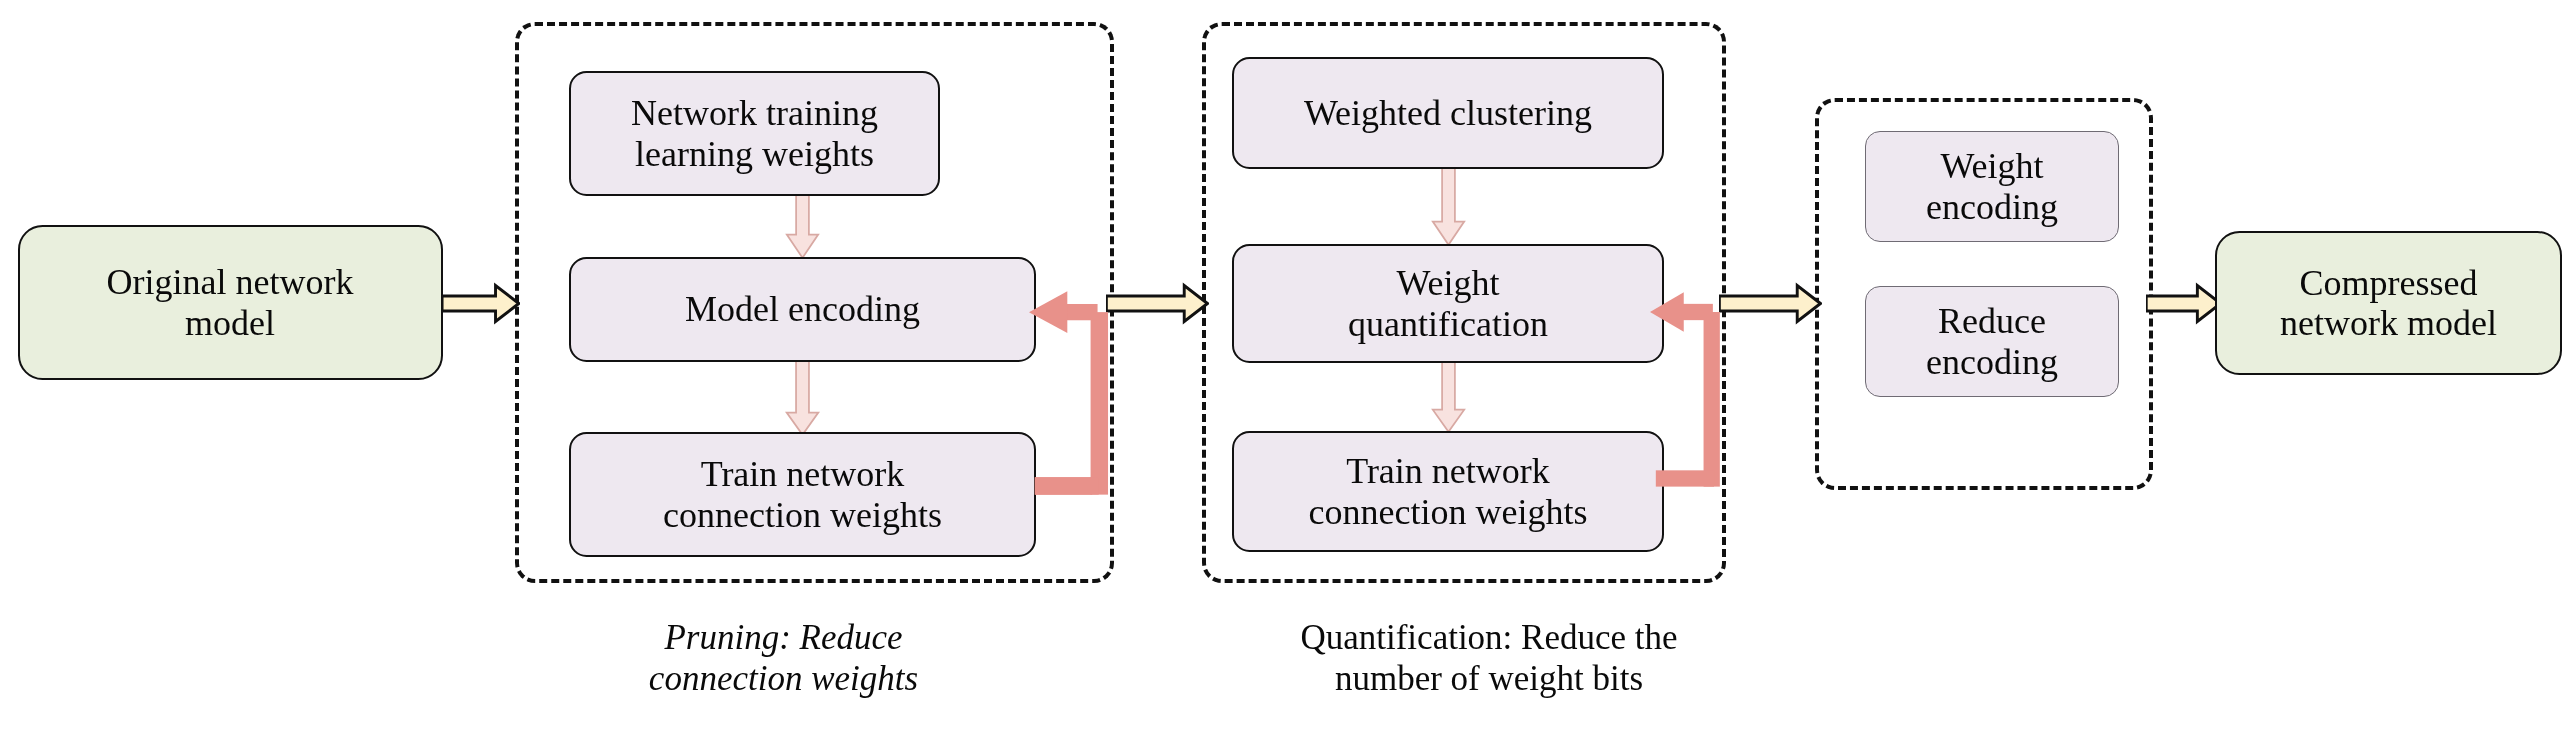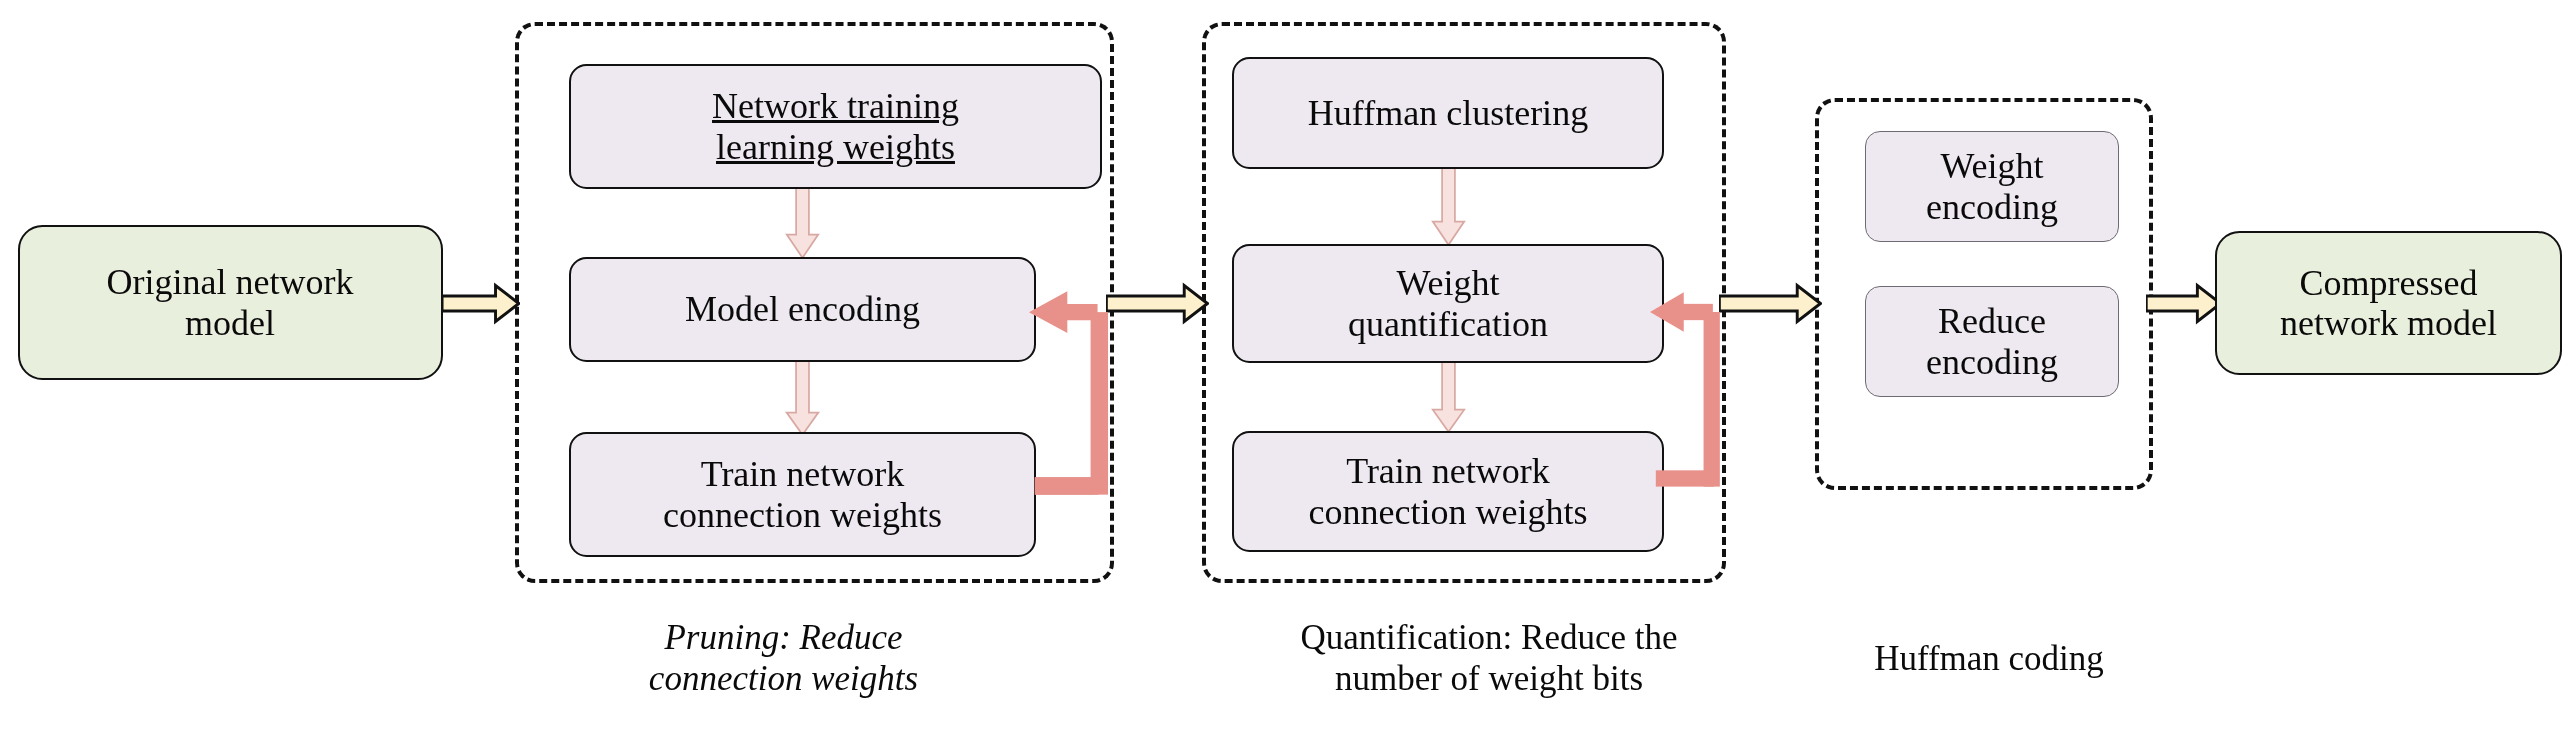--- a/index.html
+++ b/index.html
@@ -100,29 +100,29 @@
   <div class="group-frame" style="left:1202px; top:22px; width:524px; height:561px;"></div>
 
   <div class="group-frame" style="left:1815px; top:98px; width:338px; height:392px;"></div>
 
   <div class="node node-green" style="left:17.5px; top:225px; width:425px; height:155px;">Original network
 model</div>
 
   <div class="node node-green" style="left:2215px; top:231px; width:347px; height:144px;">Compressed
 network model</div>
 
-  <div class="node node-lav" style="left:569px; top:64px; width:533px; height:125px;text-decoration:underline;">Network training
+  <div class="node node-lav" style="left:569px; top:71px; width:371px; height:125px;">Network training
 learning weights</div>
 
   <div class="node node-lav" style="left:569px; top:257px; width:467px; height:105px;">Model encoding</div>
 
   <div class="node node-lav" style="left:569px; top:432px; width:467px; height:125px;">Train network
 connection weights</div>
 
-  <div class="node node-lav" style="left:1232px; top:57px; width:432px; height:112px;">Huffman clustering</div>
+  <div class="node node-lav" style="left:1232px; top:57px; width:432px; height:112px;">Weighted clustering</div>
 
   <div class="node node-lav" style="left:1232px; top:244px; width:432px; height:119px;">Weight
 quantification</div>
 
   <div class="node node-lav" style="left:1232px; top:431px; width:432px; height:121px;">Train network
 connection weights</div>
 
   <div class="node node-lav-thin" style="left:1865px; top:131px; width:254px; height:111px;">Weight
 encoding</div>
 
@@ -204,16 +204,15 @@
       <path d="M0,46 L58,12 L58,80 Z" fill="#e8918a"></path>
     </svg>
   </div>
 
   <div class="caption" style="left:556px; top:617px; width:455px;font-style:italic;">Pruning: Reduce
 connection weights</div>
 
   <div class="caption" style="left:1209px; top:617px; width:560px;">Quantification: Reduce the
 number of weight bits</div>
 
-  <div class="caption" style="left:1785px; top:638px; width:408px;">Huffman coding</div>
 
 </div>
 
 
 </body></html>

